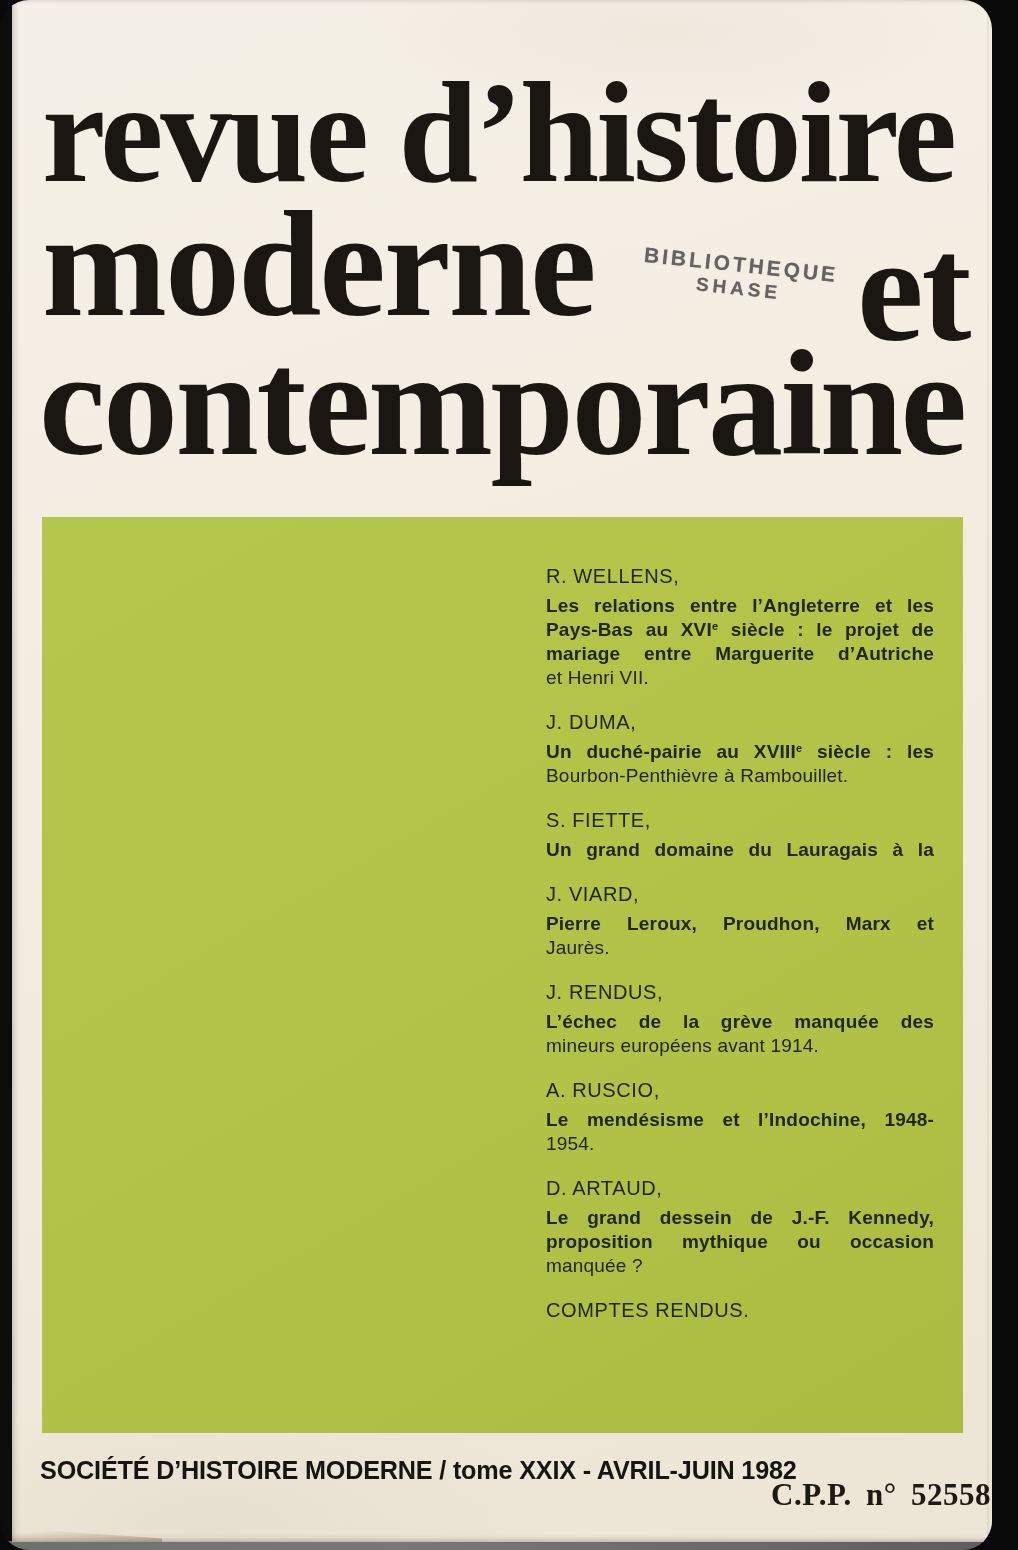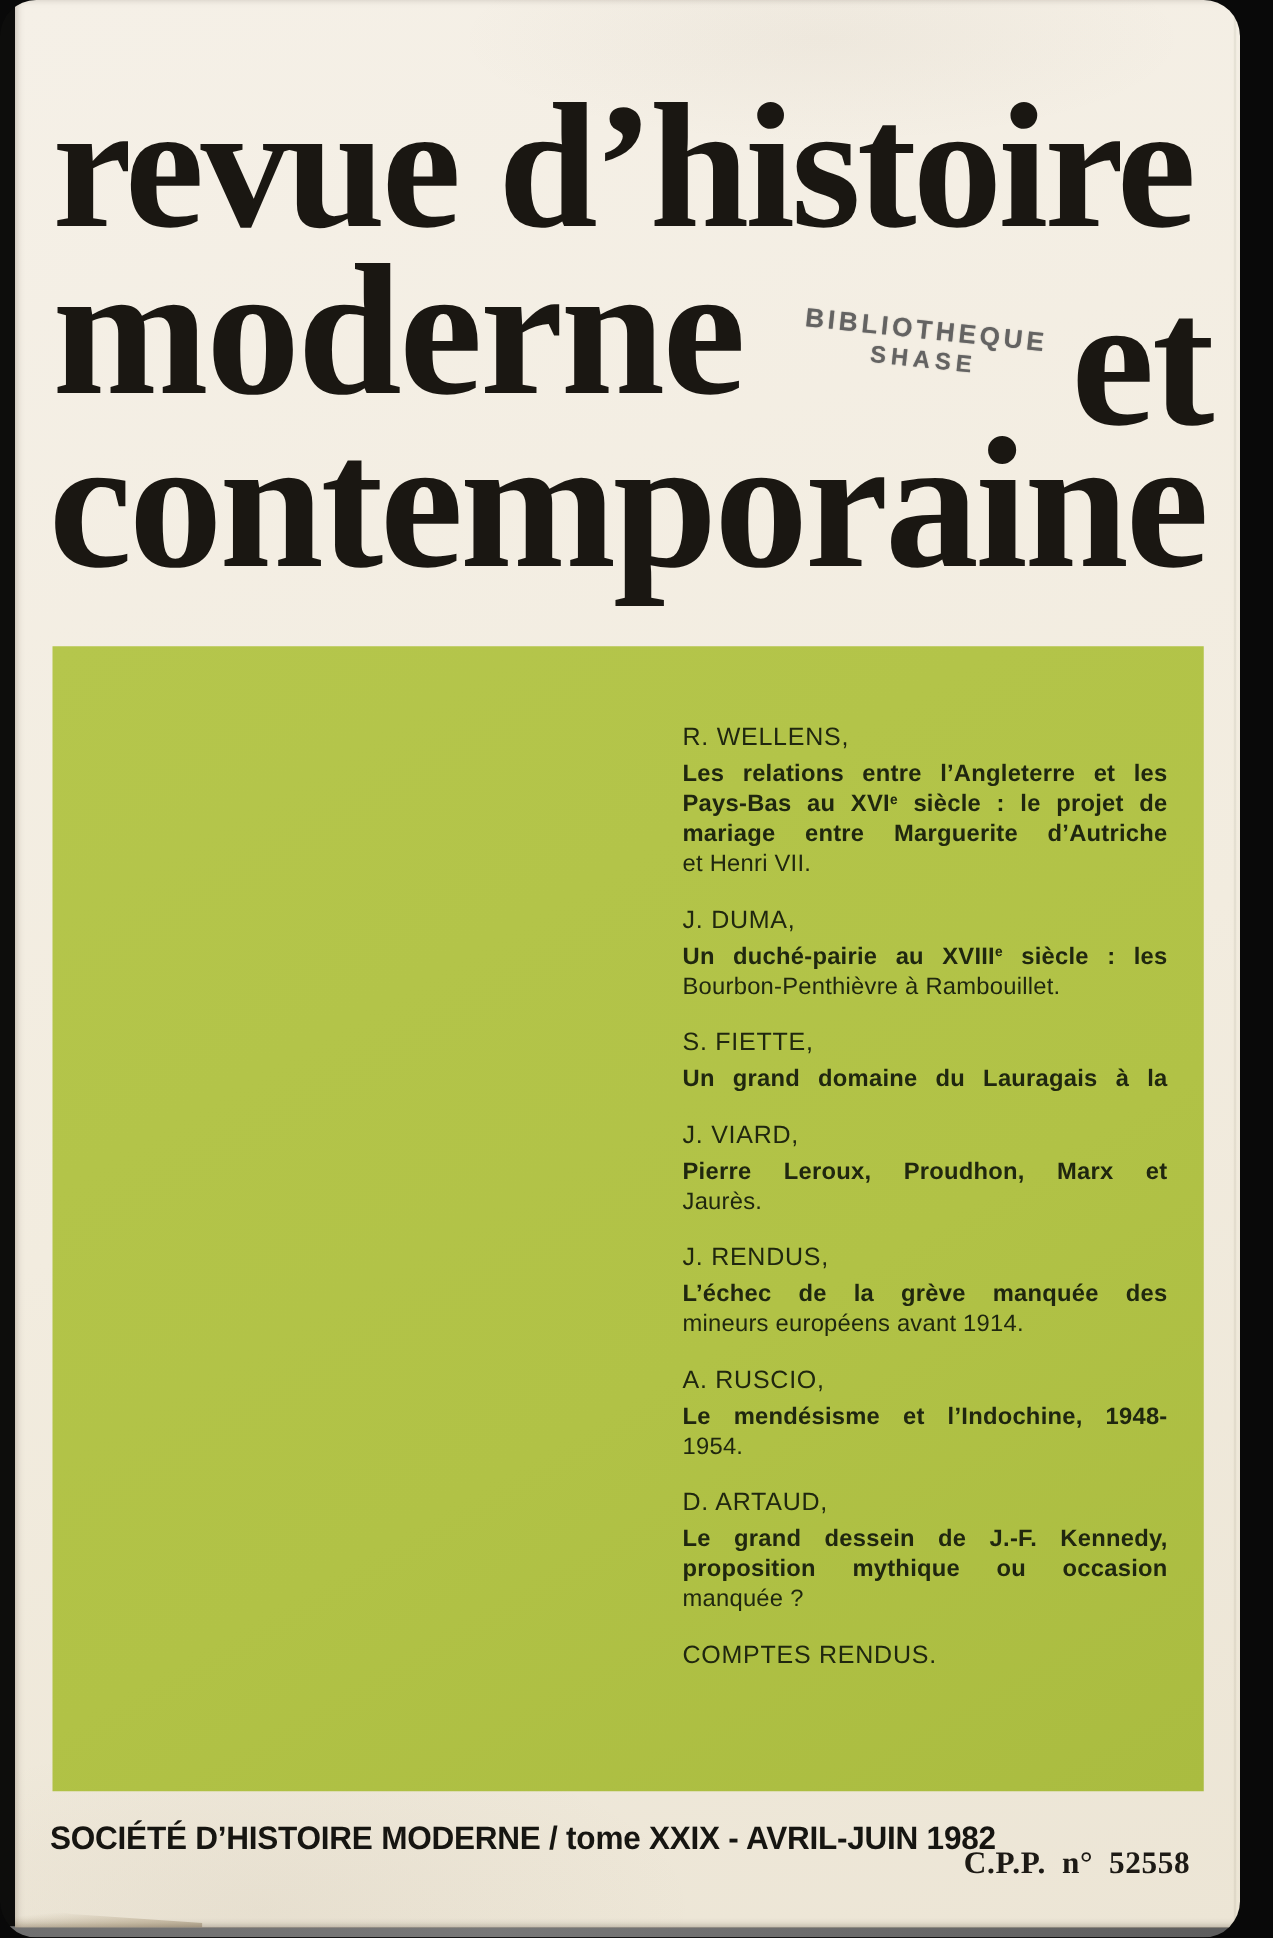--- a/index.html
+++ b/index.html
@@ -46,40 +46,40 @@
     color:#585858; text-align:center; opacity:0.92;
     text-shadow:0 0 1px rgba(88,88,88,0.65);
   }
   .stamp-l1 { font-size:21px; font-weight:bold; letter-spacing:3px; line-height:24px; }
   .stamp-l2 { font-size:19px; font-weight:bold; letter-spacing:4px; line-height:23px; }
 
   
   .green-box {
     position:absolute; left:30px; top:517px; width:921px; height:916px;
     background:linear-gradient(150deg, #b5c64c 0%, #b1c246 60%, #aabc40 100%);
-    box-sizing:border-box; padding:61px 29px 0 504px;
+    box-sizing:border-box; padding:47px 29px 0 504px;
   }
   .toc-entry { margin-bottom:20px; color:#20270f; }
   .toc-author {
     font-size:20px; line-height:24px; margin-bottom:6px; letter-spacing:0.6px;
   }
   .toc-line { font-size:19px; line-height:24px; letter-spacing:0.2px; }
   .toc-line.just { text-align:justify; text-align-last:justify;font-weight:bold; }
   .toc-line sup { font-size:11px; vertical-align:6px; line-height:0; }
 
   
   .footer-society {
     position:absolute; left:28px; top:1455px; white-space:nowrap;
     font-size:26px; font-weight:bold; color:#161511; letter-spacing:-0.2px;
     transform:scaleX(0.97); transform-origin:left top;
   }
   .footer-cpp {
     position:absolute; left:759px; top:1477px; white-space:nowrap;
     font-family:"Liberation Serif", serif; font-weight:bold;
-    font-size:25px; color:#1d1a15; letter-spacing:0.5px; word-spacing:6px;
+    font-size:31px; color:#1d1a15; letter-spacing:0.5px; word-spacing:6px;
   }
 </style>
 </head>
 <body>
 
 <div class="stage">
   <div class="scan-strip"></div>
 
   <div class="paper">
     <div class="page-edge-line"></div>

